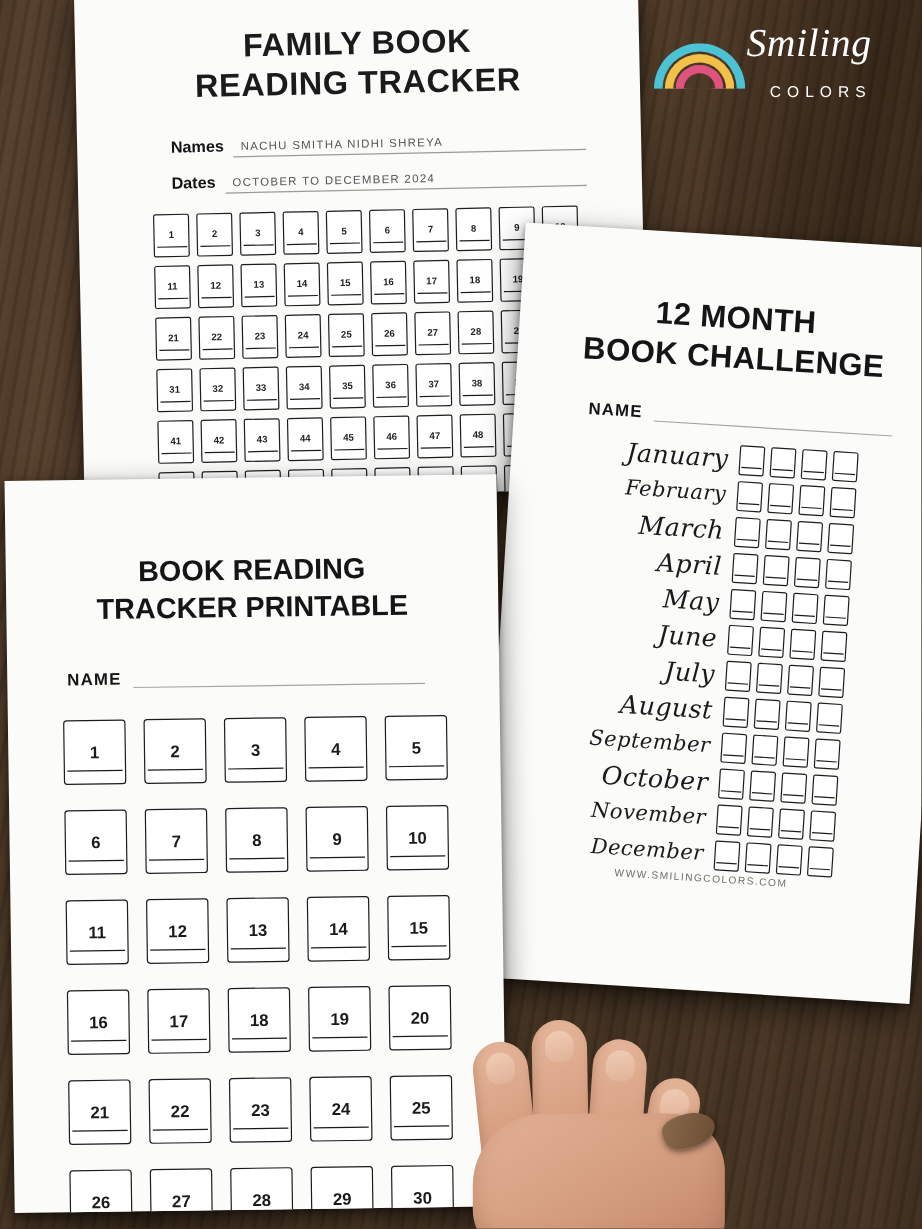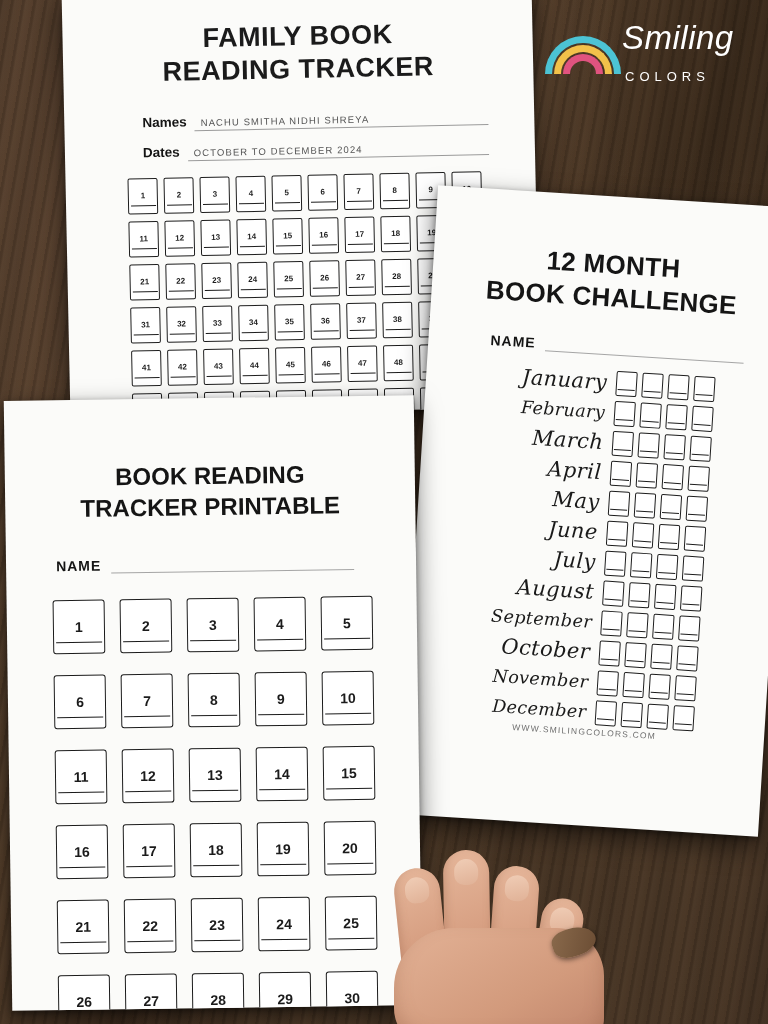--- a/index.html
+++ b/index.html
@@ -267,33 +267,34 @@
     transform: translateX(-50%);
     border-style: solid;
     border-bottom: none;
     border-radius: 999px 999px 0 0;
   }
   .rb1 { width: 62px; height: 31px; border-width: 7px; border-color: #4cc3d4; }
   .rb2 { width: 44px; height: 22px; border-width: 7px; border-color: #f2c14a; }
   .rb3 { width: 26px; height: 13px; border-width: 7px; border-color: #e0537f; }
   .logo-text { line-height: 1; }
   .logo-smiling {
-    font-family: Liberation Sans, sans-serif;
+    font-family: Liberation Serif, serif;
     font-style: italic;
     font-size: 33px;
     color: #ffffff;
     letter-spacing: .5px;
   }
   .logo-colors {
     font-family: "Liberation Sans", sans-serif;
     font-size: 13px;
     letter-spacing: 5px;
     color: #ffffff;
     margin-top: 16px;
     margin-left: 3px;
+    text-align: right;
   }
 
   
   #hand {
     position: absolute;
     left: 392px;
     top: 828px;
     width: 250px;
     height: 200px;
   }

